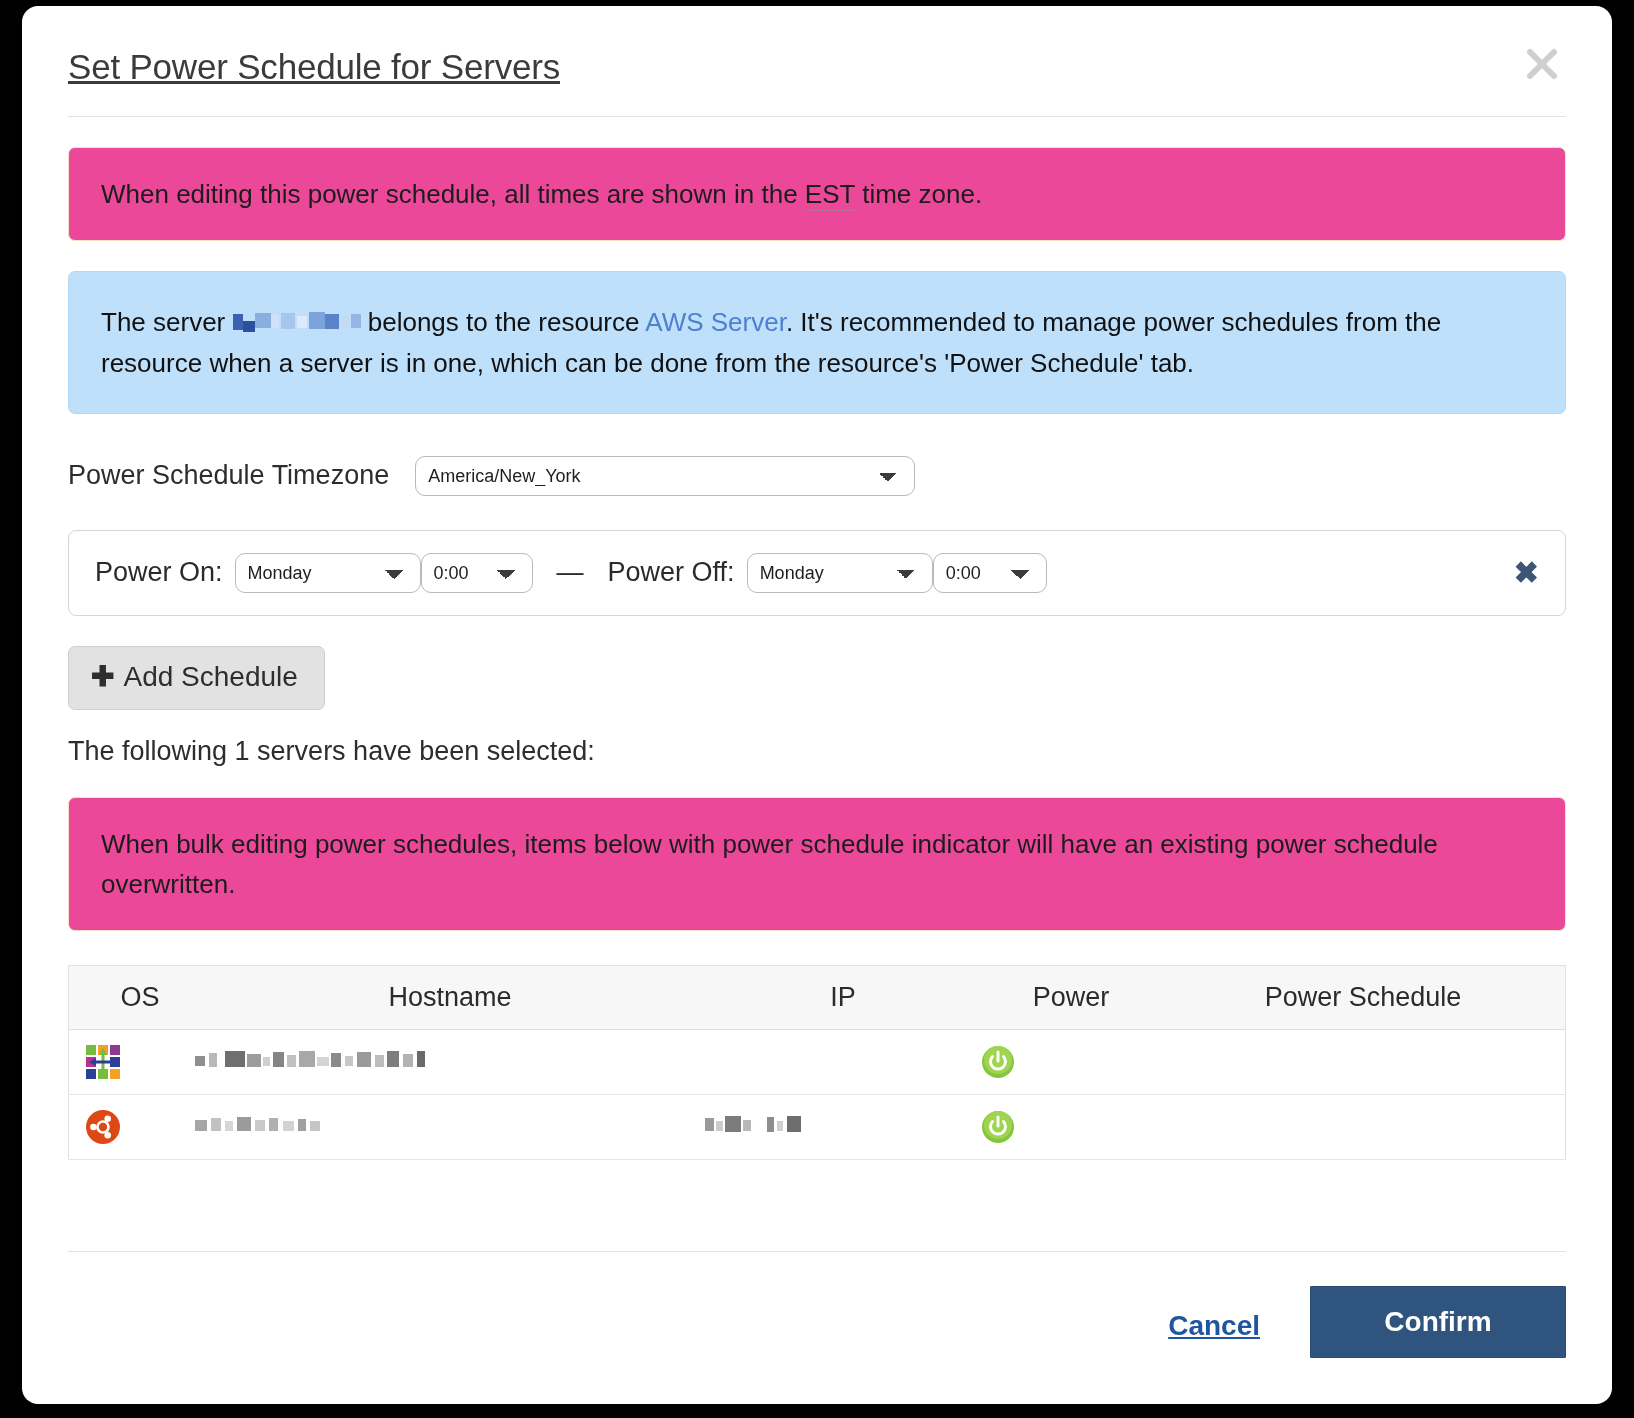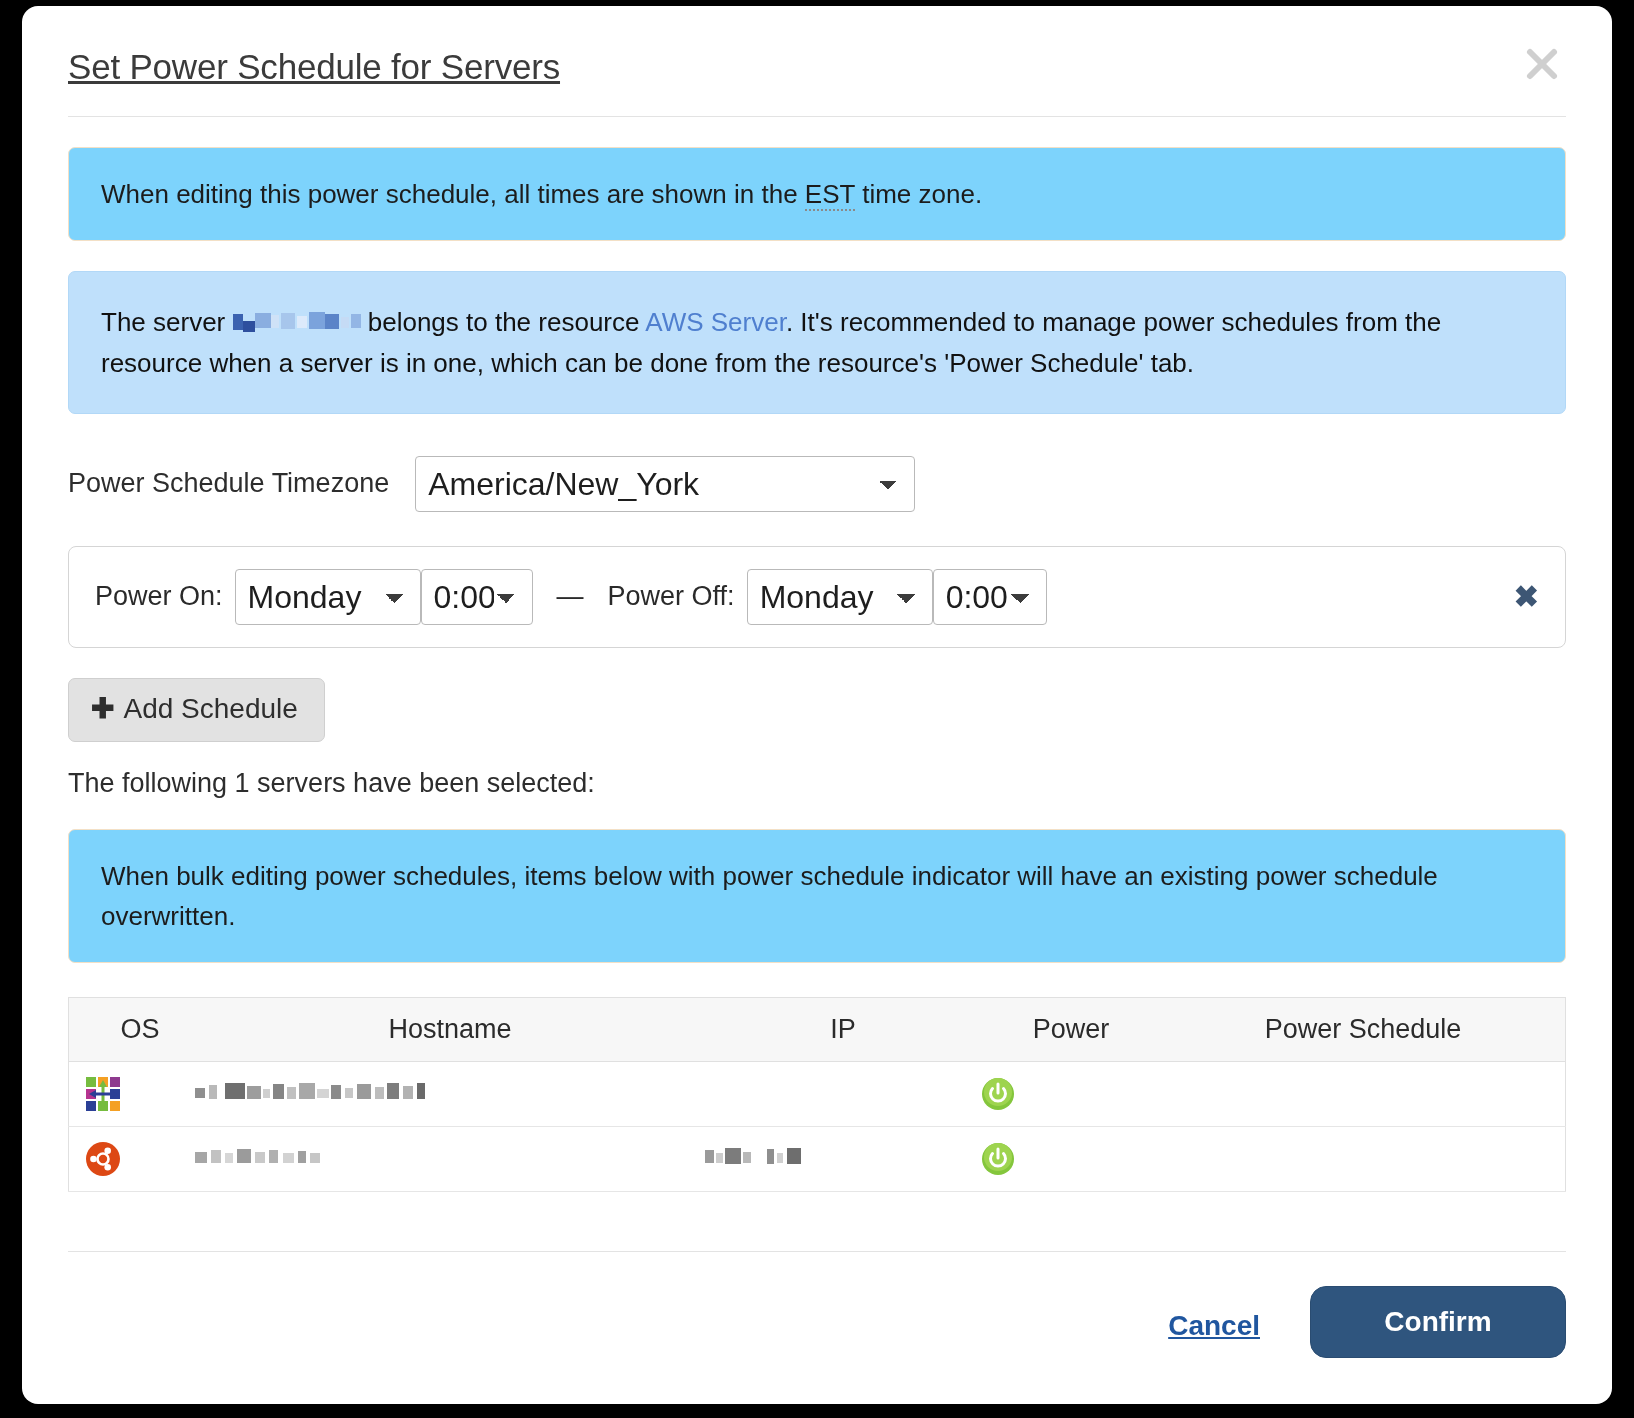--- a/index.html
+++ b/index.html
@@ -58,21 +58,21 @@
   
   .alert {
     margin-top: 30px;
     border-radius: 7px;
     box-sizing: border-box;
     padding: 26px 32px;
     font-size: 26px;
     line-height: 1.55;
   }
   .alert-warning {
-    background: #7dd3fc;
+    background: #ec4899;
     border: 1px solid #f3e0c6;
     color: #1c1c1c;
   }
   .alert-info {
     background: #bfe0fb;
     border: 1px solid #b2d8f7;
     color: #111111;
     padding: 30px 32px;
   }
   .abbr-dotted {
@@ -108,23 +108,23 @@
   .tz-label {
     font-size: 27px;
     color: #2d2d2d;
     margin-right: 26px;
   }
   .select {
     -webkit-appearance: none;
     appearance: none;
     background: #ffffff;
     border: 1px solid #b9b9b9;
-    border-radius: 4px;
+    border-radius: 10px;
     font-family: "Liberation Sans", sans-serif;
-    font-size: 32px;
+    font-size: 18px;
     color: #1e1e1e;
     padding: 9px 46px 9px 12px;
     cursor: pointer;
     background-image:
       linear-gradient(45deg, transparent 50%, #3c3c3c 50%),
       linear-gradient(135deg, #3c3c3c 50%, transparent 50%);
     background-position:
       calc(100% - 26px) calc(50% + 2px),
       calc(100% - 17px) calc(50% + 2px);
     background-size: 9px 9px, 9px 9px;
@@ -259,21 +259,21 @@
     font-weight: bold;
     color: #20569f;
     text-decoration: underline;
     cursor: pointer;
     padding: 0 8px;
     margin-top: 7px;
   }
   .btn-confirm {
     background: #2f557e;
     border: 1px solid #2a4c71;
-    border-radius: 16px;
+    border-radius: 1px;
     font-family: "Liberation Sans", sans-serif;
     font-size: 28px;
     font-weight: bold;
     color: #ffffff;
     padding: 19px 0;
     width: 256px;
     cursor: pointer;
   }
 </style>
 </head>

